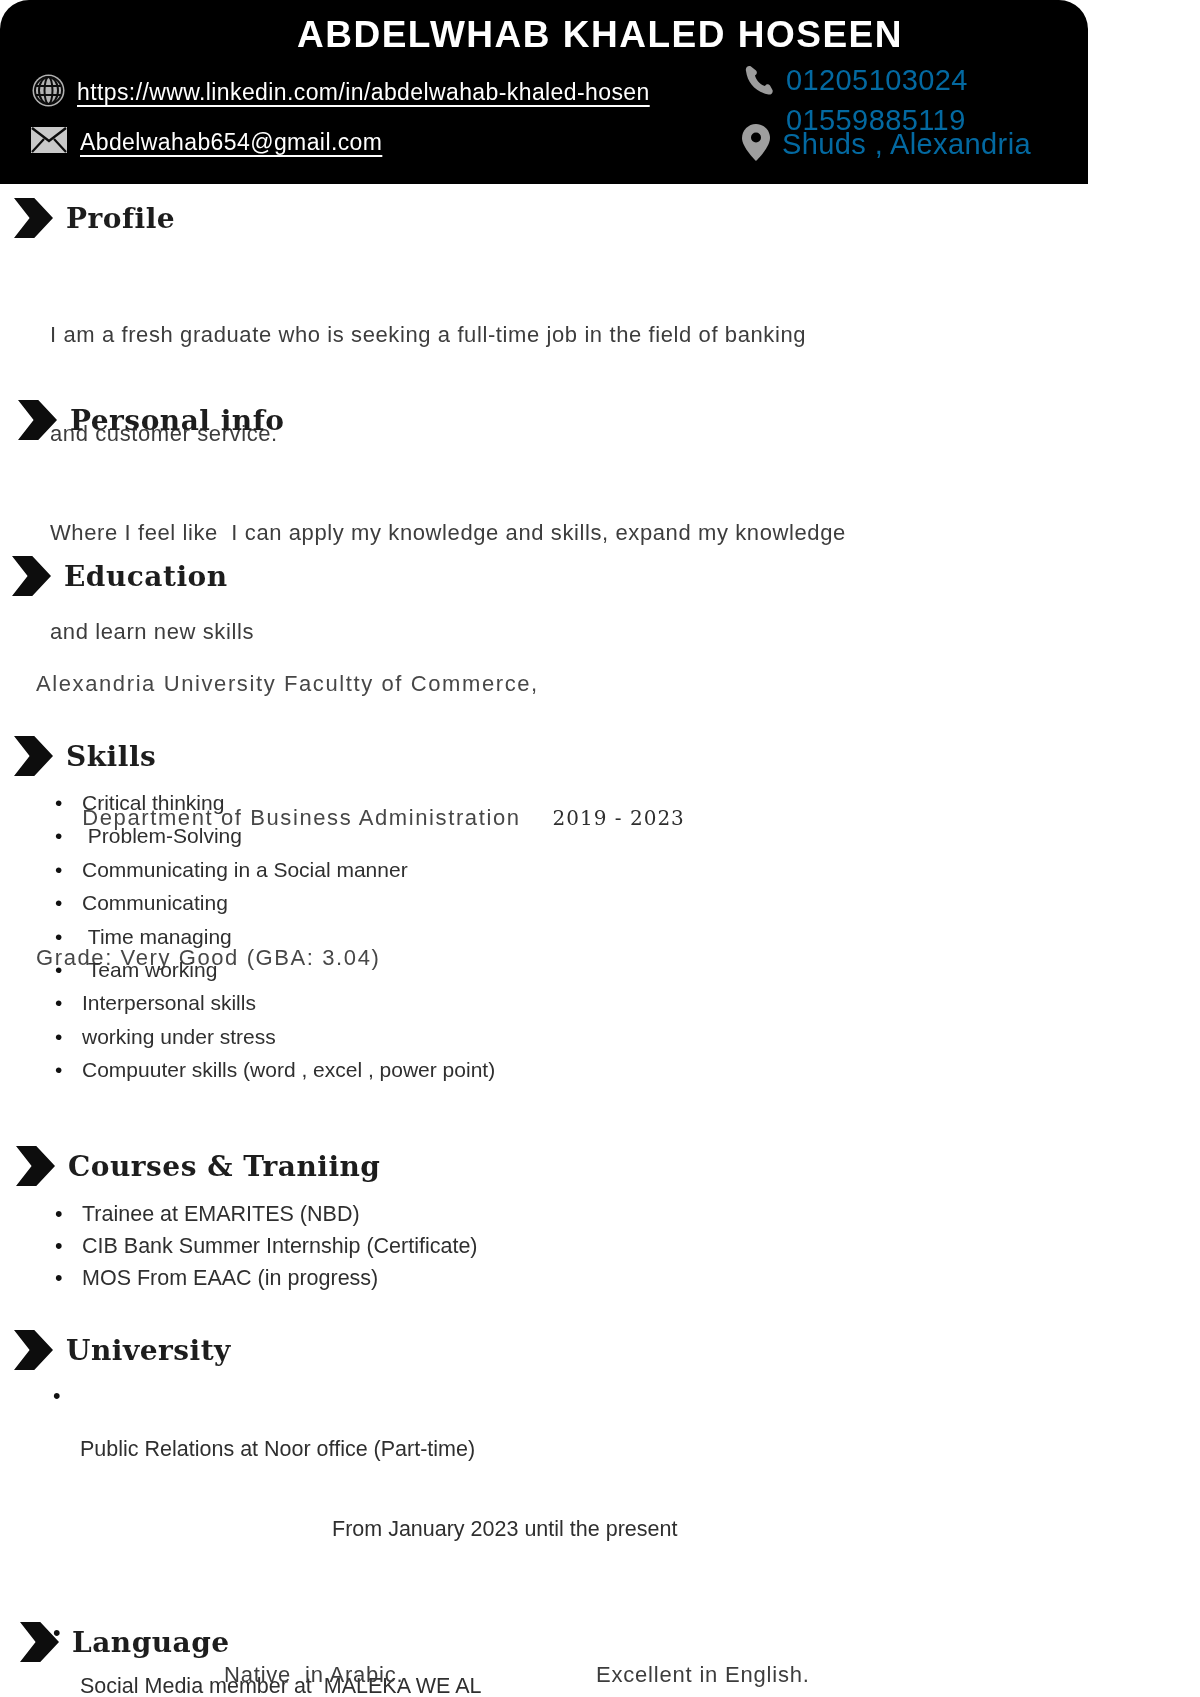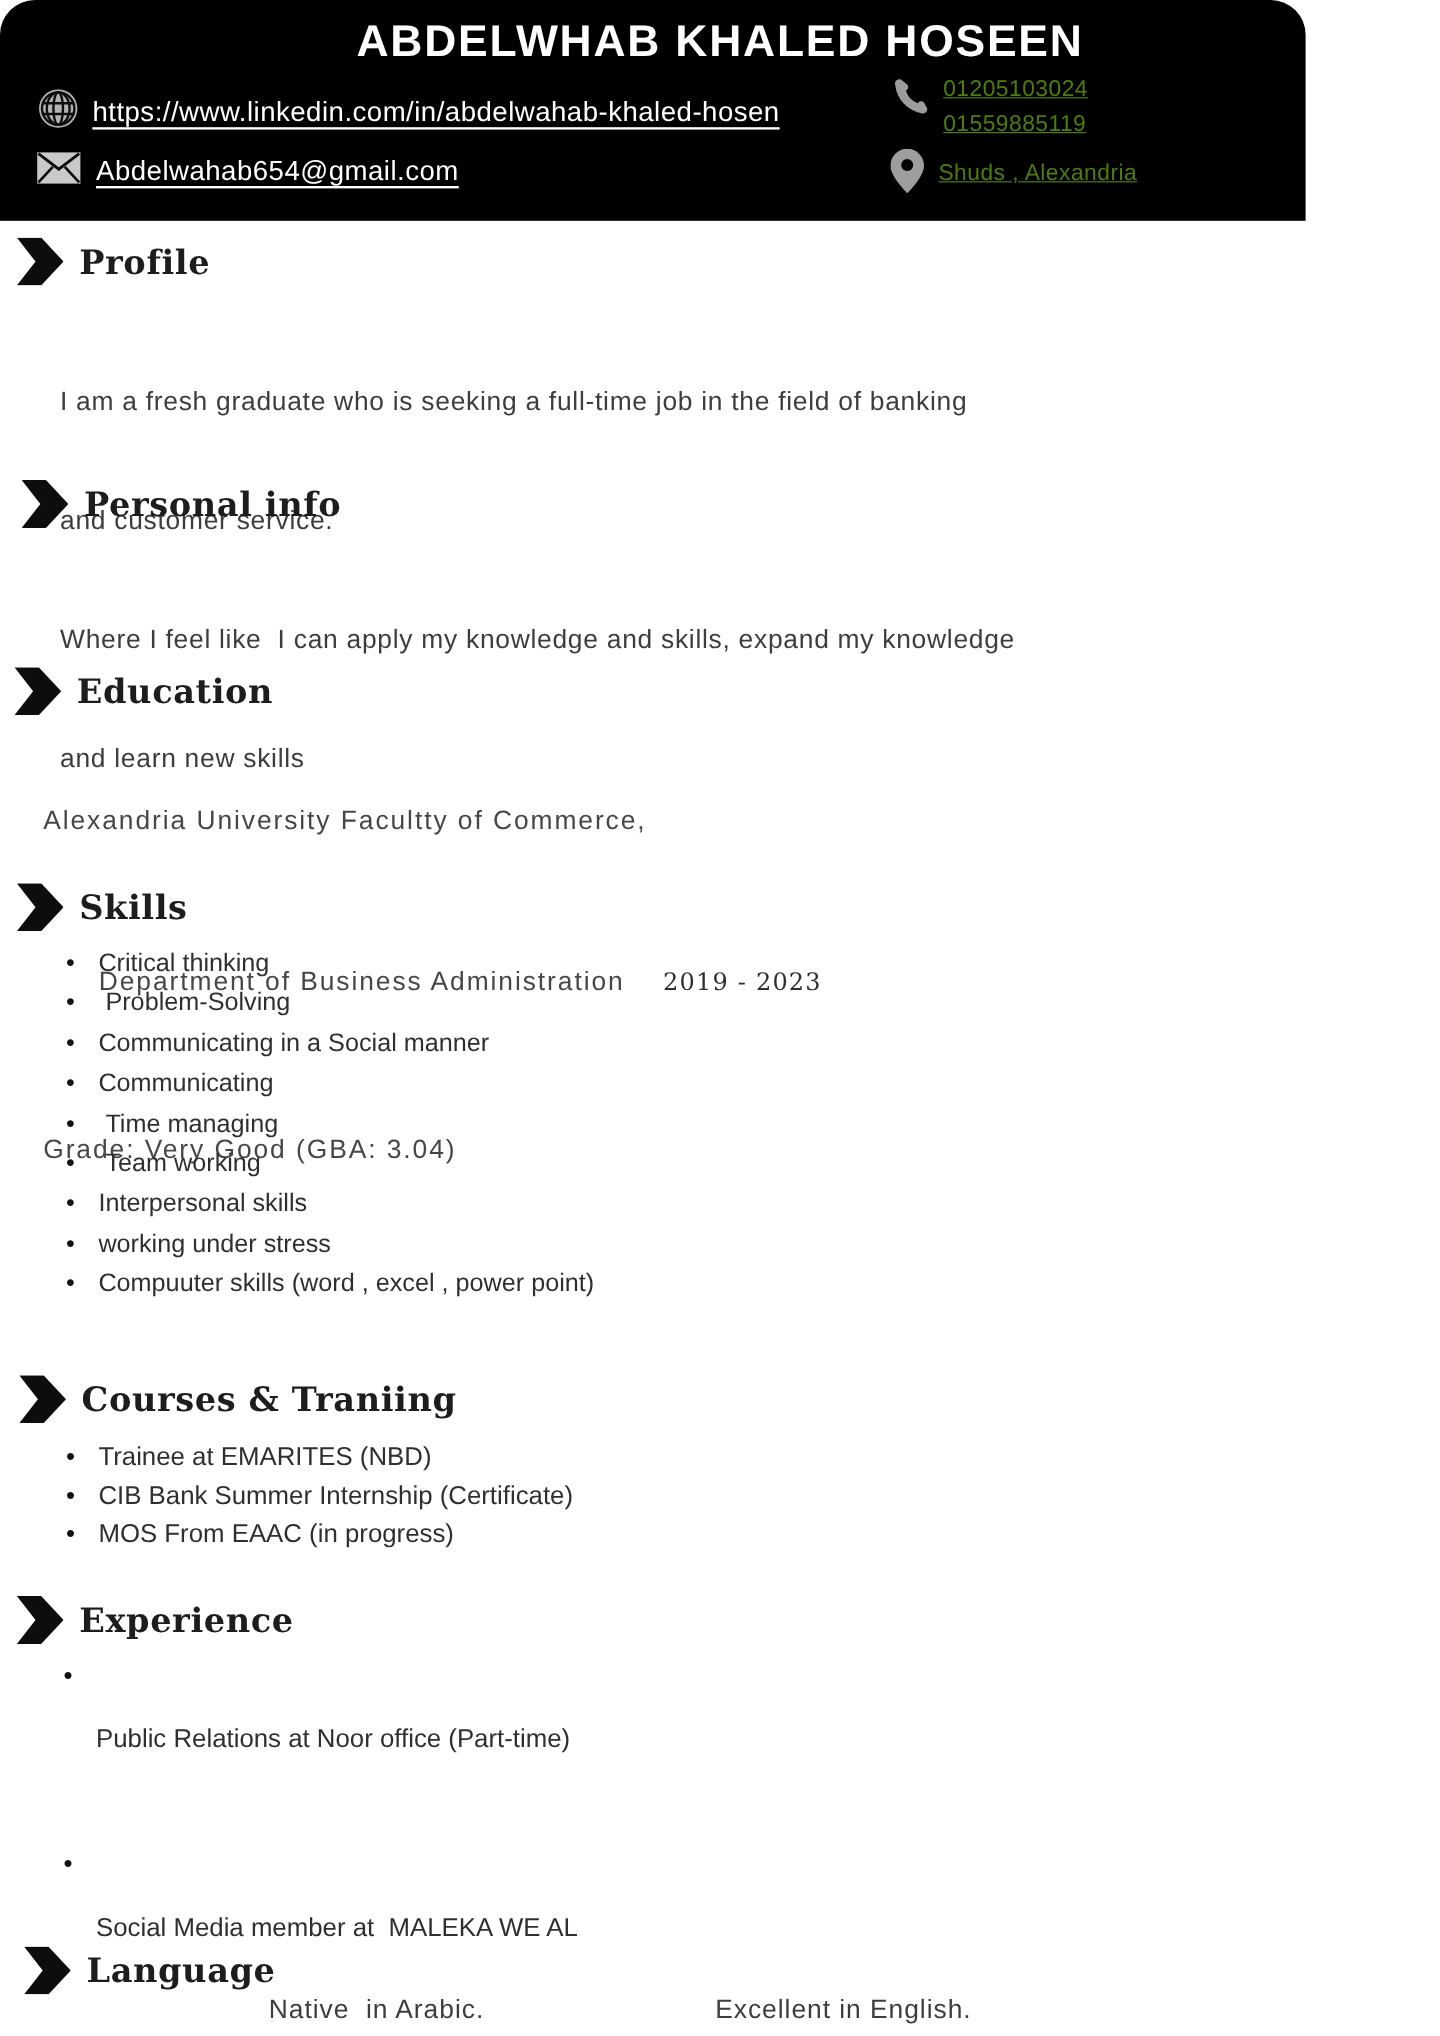--- a/index.html
+++ b/index.html
@@ -13,21 +13,21 @@
   }
   #name{
     position:absolute;top:14px;left:0;width:1200px;text-align:center;
     font-size:37px;font-weight:700;letter-spacing:1.5px;color:#ffffff;white-space:pre-wrap;
   }
   .contact-row{position:absolute;display:flex;align-items:center;gap:12px;}
   .contact-row a{
     color:#ffffff;text-decoration:underline;text-underline-offset:5px;text-decoration-thickness:1.5px;
     font-size:23px;letter-spacing:0.4px;white-space:pre-wrap;
   }
-  .contact-text{font-size:19px;color:#4d7c0f;letter-spacing:0.4px;white-space:pre-wrap;text-decoration:underline;}
+  .contact-text{font-size:29px;color:#0369a1;letter-spacing:0.4px;white-space:pre-wrap;}
   #row-linkedin{top:74px;left:32px;}
   #row-email{top:126px;left:30px;}
   #row-phone{top:64px;left:742px;align-items:flex-start;}
   #phone-lines{display:flex;flex-direction:column;gap:7px;}
   #row-location{top:124px;left:742px;}
   .hicon{flex:0 0 auto;display:block;}
   
   .section-heading{position:absolute;display:flex;align-items:center;gap:13px;}
   .chevron{
     width:39px;height:40px;background:#0d0d0d;flex:0 0 auto;
@@ -177,25 +177,26 @@
     <h2>Courses &amp; Traniing</h2>
   </div>
   <ul class="dotlist" id="courses-list">
     <li>Trainee at EMARITES (NBD)</li>
     <li>CIB Bank Summer Internship (Certificate)</li>
     <li>MOS From EAAC (in progress)</li>
   </ul>
 
   <div class="section-heading" id="h-experience">
     <span class="chevron"></span>
-    <h2>Experience</h2>
+    <h2>University</h2>
   </div>
   <ul class="dotlist" id="experience-list">
     <li>
       <div class="exp-role">Public Relations at Noor office (Part-time)</div>
+      <div class="exp-date">From January 2023 until the present</div>
     </li>
     <li>
       <div class="exp-role">Social Media member at  MALEKA WE AL</div>
       
     </li>
 
   </ul>
 
   <div class="section-heading" id="h-language">
     <span class="chevron"></span>

